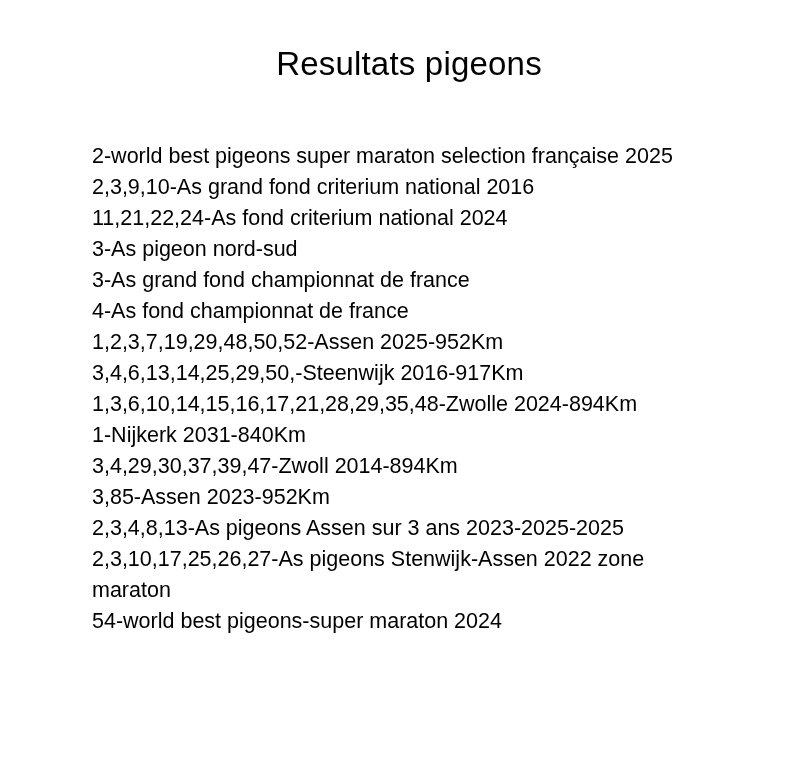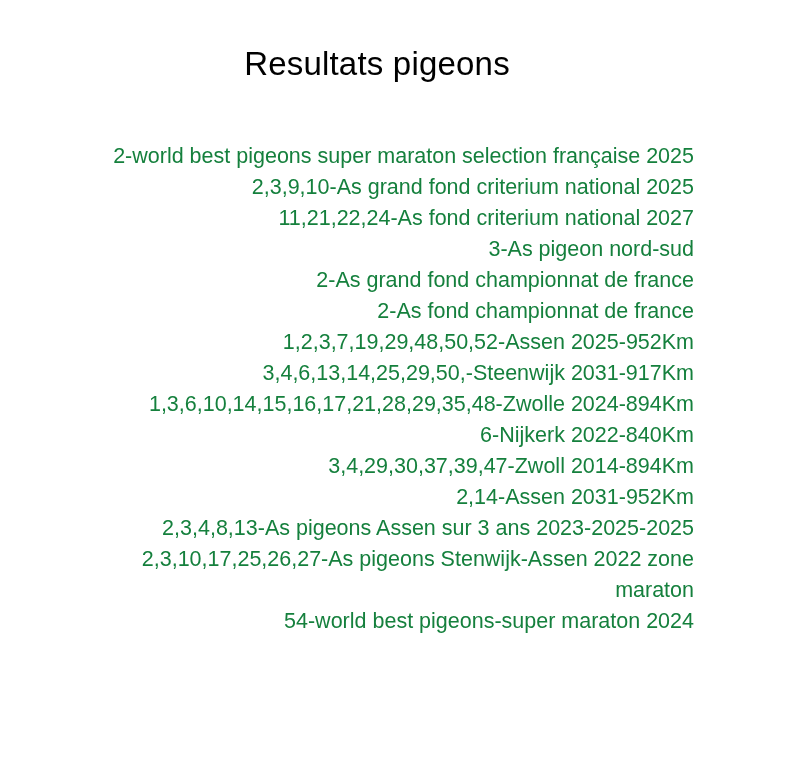--- a/index.html
+++ b/index.html
@@ -13,20 +13,21 @@
     font-family: "Liberation Sans", sans-serif;
     color: #000000;
     overflow: hidden;
   }
   .page {
     width: 754px;
     height: 771px;
     box-sizing: border-box;
     background: #ffffff;
     position: relative;
+    margin-left: 32px;
   }
   .doc-title {
     text-align: center;
     font-size: 33px;
     font-weight: 400;
     line-height: 1.2;
     color: #000000;
     margin: 0;
     padding-top: 44px;
     letter-spacing: 0.2px;
@@ -34,44 +35,44 @@
   .results-list {
     list-style: none;
     margin: 0;
     padding: 0;
     padding-top: 57px;
     text-align: center;
   }
   .result-line {
     font-size: 21.5px;
     line-height: 31px;
-    color: #15803d;
-    text-align: right;
+    color: #000000;
+    text-align: left;
     padding: 0 60px;
     white-space: normal;
   }
 </style>
 </head>
 <body>
 
 <div class="page">
 
   <h1 class="doc-title">Resultats pigeons</h1>
 
   <ul class="results-list">
     <li class="result-line">2-world best pigeons super maraton selection française 2025</li>
-    <li class="result-line">2,3,9,10-As grand fond criterium national 2025</li>
-    <li class="result-line">11,21,22,24-As fond criterium national 2027</li>
+    <li class="result-line">2,3,9,10-As grand fond criterium national 2016</li>
+    <li class="result-line">11,21,22,24-As fond criterium national 2024</li>
     <li class="result-line">3-As pigeon nord-sud</li>
-    <li class="result-line">2-As grand fond championnat de france</li>
-    <li class="result-line">2-As fond championnat de france</li>
+    <li class="result-line">3-As grand fond championnat de france</li>
+    <li class="result-line">4-As fond championnat de france</li>
     <li class="result-line">1,2,3,7,19,29,48,50,52-Assen 2025-952Km</li>
-    <li class="result-line">3,4,6,13,14,25,29,50,-Steenwijk 2031-917Km</li>
+    <li class="result-line">3,4,6,13,14,25,29,50,-Steenwijk 2016-917Km</li>
     <li class="result-line">1,3,6,10,14,15,16,17,21,28,29,35,48-Zwolle 2024-894Km</li>
-    <li class="result-line">6-Nijkerk 2022-840Km</li>
+    <li class="result-line">1-Nijkerk 2031-840Km</li>
     <li class="result-line">3,4,29,30,37,39,47-Zwoll 2014-894Km</li>
-    <li class="result-line">2,14-Assen 2031-952Km</li>
+    <li class="result-line">3,85-Assen 2023-952Km</li>
     <li class="result-line">2,3,4,8,13-As pigeons Assen sur 3 ans 2023-2025-2025</li>
     <li class="result-line">2,3,10,17,25,26,27-As pigeons Stenwijk-Assen 2022 zone maraton</li>
     <li class="result-line">54-world best pigeons-super maraton 2024</li>
   </ul>
 
 </div>
 
 </body></html>

